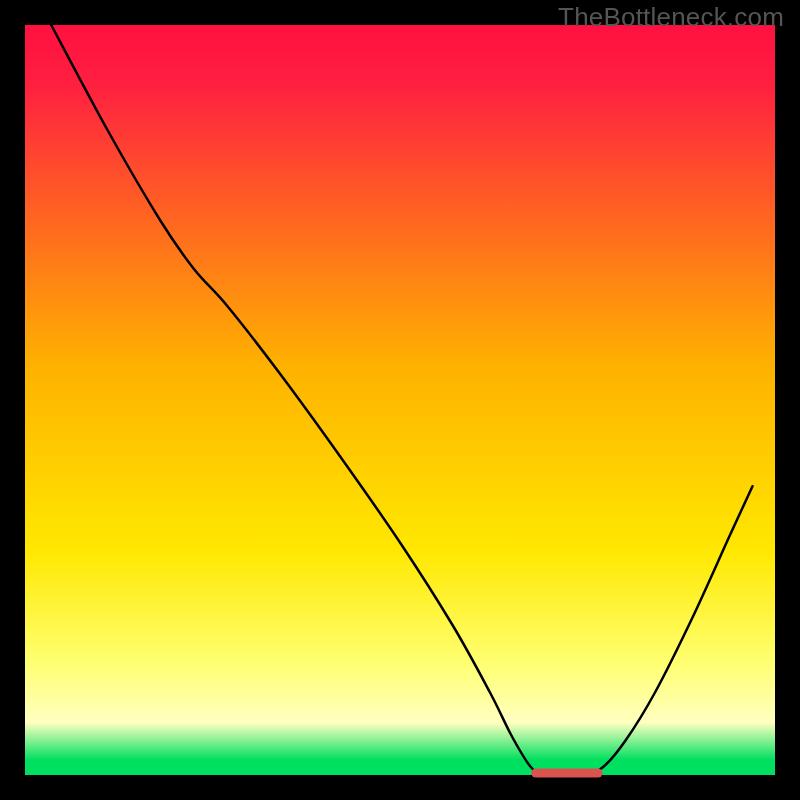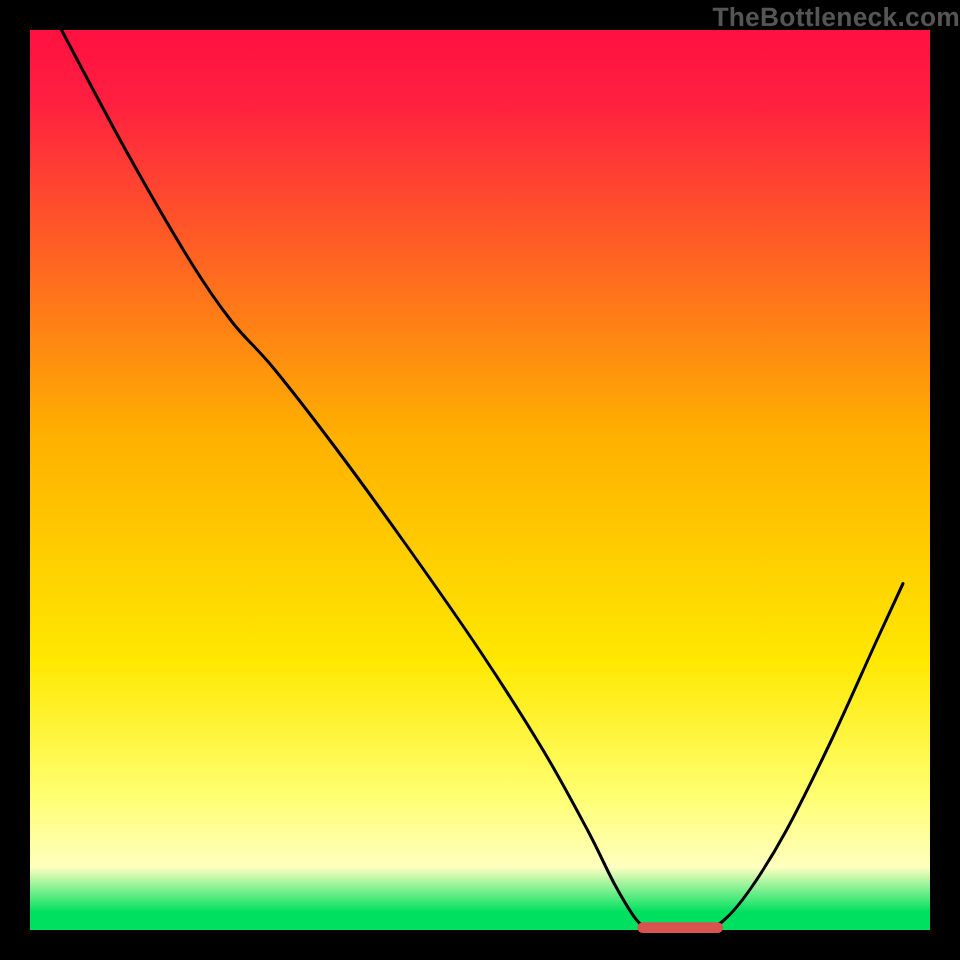--- a/index.html
+++ b/index.html
@@ -11,24 +11,24 @@
     font-family: Arial, Helvetica, sans-serif;
   }
   .container {
     position: relative;
     width: 800px;
     height: 800px;
   }
   .watermark {
     position: absolute;
     top: 2px;
-    right: 0;
+    right: 16px;
     color: #555;
-    font-size: 22px;
-    font-weight: bold;
+    font-size: 26px;
+    font-weight: normal;
     z-index: 10;
     letter-spacing: 0.2px;
   }
   svg {
     display: block;
   }
 </style>
 </head>
 <body>
 

